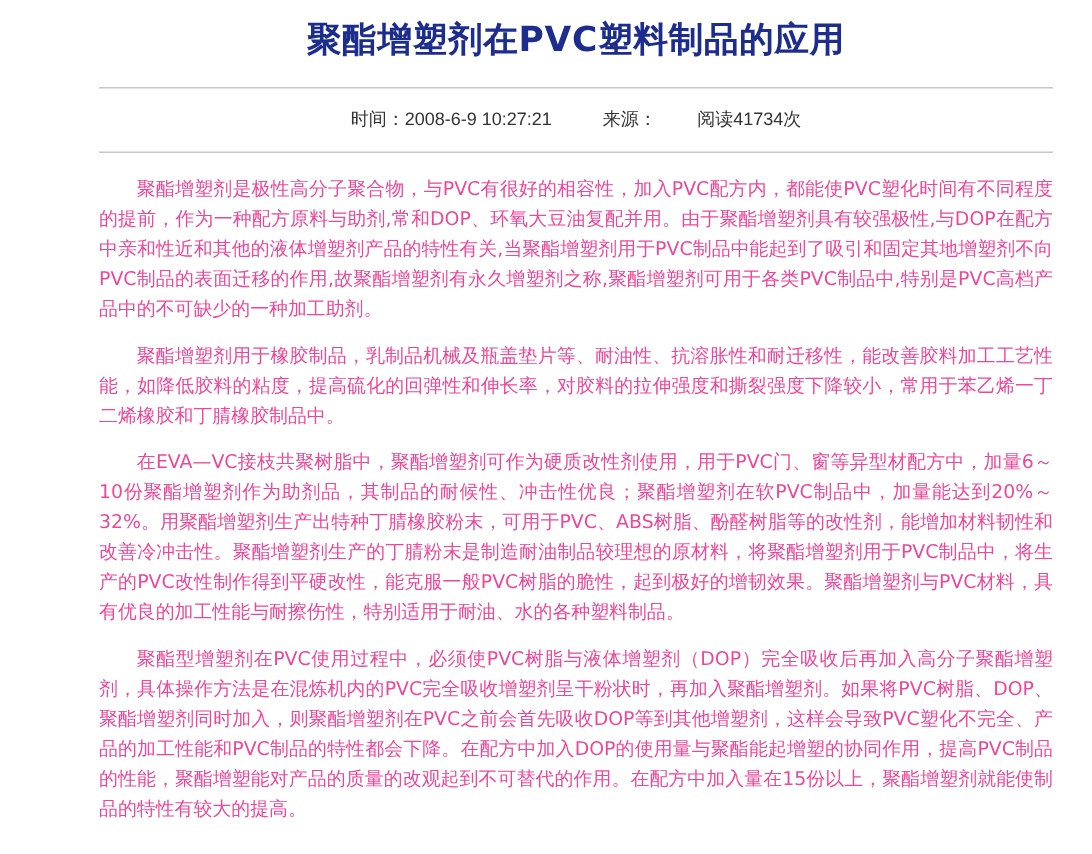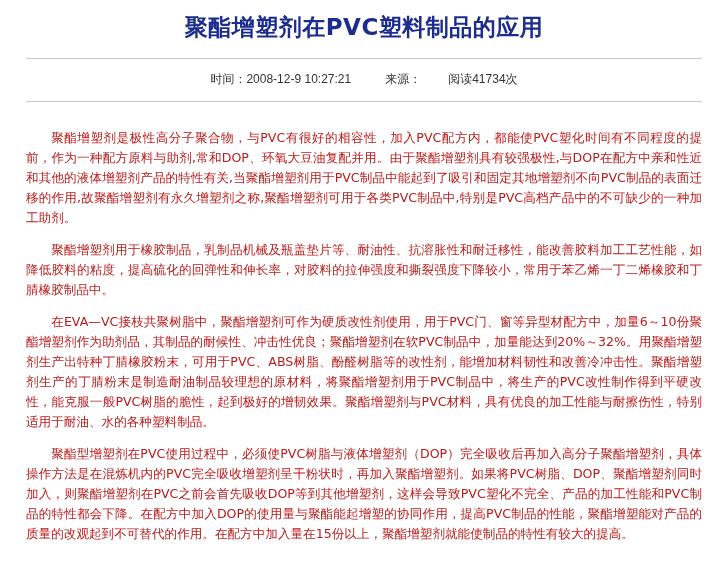--- a/index.html
+++ b/index.html
@@ -12,20 +12,21 @@
     background: #ffffff;
     font-family: "Liberation Sans", "DejaVu Sans", sans-serif;
     color: #000000;
     overflow: hidden;
   }
   .page {
     width: 728px;
     height: 569px;
     position: relative;
     box-sizing: border-box;
+    padding-left: 40px;
   }
   .title-area {
     padding-top: 14px;
     padding-bottom: 10px;
     text-align: center;
   }
   .article-title {
     font-family: "DejaVu Sans", "Liberation Sans", sans-serif;
     font-size: 23px;
     font-weight: bold;
@@ -68,41 +69,41 @@
     margin: 0 26px 0 26px;
   }
   .content {
     padding: 14px 26px 0 26px;
     box-sizing: border-box;
   }
   .para {
     font-family: "DejaVu Sans", "Liberation Sans", sans-serif;
     font-size: 12.6px;
     line-height: 20px;
-    color: #b91c1c;
+    color: #ec4899;
     text-align: justify;
     text-justify: inter-ideograph;
-    margin: 12px 0 11px 0;
+    margin: 0 0 11px 0;
     text-indent: 2em;
   }
 </style>
 </head>
 <body>
 
 <div class="page">
 
   <div class="title-area">
     <div class="article-title">聚酯增塑剂在PVC塑料制品的应用</div>
   </div>
 
   <div class="rule"></div>
 
   <div class="meta-bar">
     <div class="meta-inner">
-      <span class="meta-time">时间：2008-12-9 10:27:21</span>
+      <span class="meta-time">时间：2008-6-9 10:27:21</span>
       <span class="meta-source">来源：</span>
       <span class="meta-views">阅读41734次</span>
     </div>
   </div>
 
   <div class="rule2"></div>
 
   <div class="content">
     <p class="para">聚酯增塑剂是极性高分子聚合物，与PVC有很好的相容性，加入PVC配方内，都能使PVC塑化时间有不同程度的提前，作为一种配方原料与助剂,常和DOP、环氧大豆油复配并用。由于聚酯增塑剂具有较强极性,与DOP在配方中亲和性近和其他的液体增塑剂产品的特性有关,当聚酯增塑剂用于PVC制品中能起到了吸引和固定其地增塑剂不向PVC制品的表面迁移的作用,故聚酯增塑剂有永久增塑剂之称,聚酯增塑剂可用于各类PVC制品中,特别是PVC高档产品中的不可缺少的一种加工助剂。</p>
     <p class="para">聚酯增塑剂用于橡胶制品，乳制品机械及瓶盖垫片等、耐油性、抗溶胀性和耐迁移性，能改善胶料加工工艺性能，如降低胶料的粘度，提高硫化的回弹性和伸长率，对胶料的拉伸强度和撕裂强度下降较小，常用于苯乙烯一丁二烯橡胶和丁腈橡胶制品中。</p>

